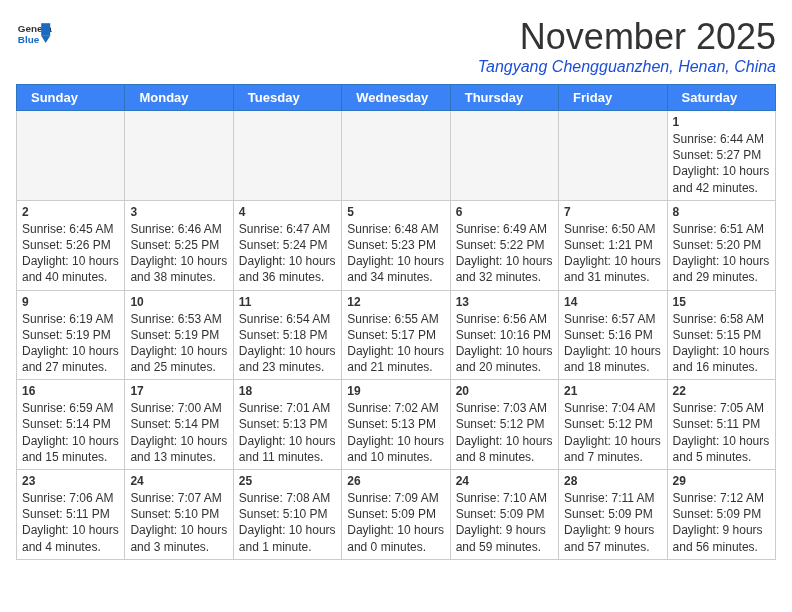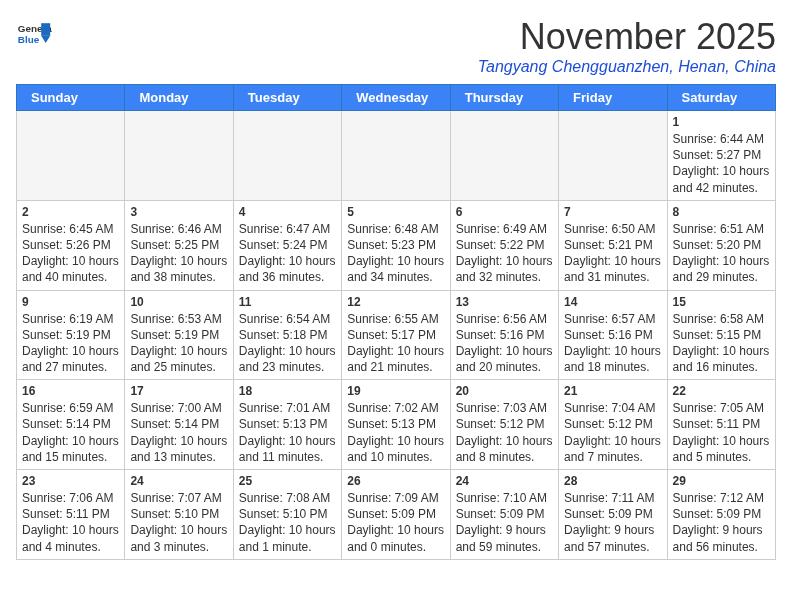--- a/index.html
+++ b/index.html
@@ -150,21 +150,21 @@
         </td>
         <td>
           <span class="day-num">6</span>
           <div class="day-info">Sunrise: 6:49 AM
 Sunset: 5:22 PM
 Daylight: 10 hours and 32 minutes.</div>
         </td>
         <td>
           <span class="day-num">7</span>
           <div class="day-info">Sunrise: 6:50 AM
-Sunset: 5:21 PM
+Sunset: 1:21 PM
 Daylight: 10 hours and 31 minutes.</div>
         </td>
         <td>
           <span class="day-num">8</span>
           <div class="day-info">Sunrise: 6:51 AM
 Sunset: 5:20 PM
 Daylight: 10 hours and 29 minutes.</div>
         </td>
       </tr>
       <tr>
@@ -188,21 +188,21 @@
         </td>
         <td>
           <span class="day-num">12</span>
           <div class="day-info">Sunrise: 6:55 AM
 Sunset: 5:17 PM
 Daylight: 10 hours and 21 minutes.</div>
         </td>
         <td>
           <span class="day-num">13</span>
           <div class="day-info">Sunrise: 6:56 AM
-Sunset: 5:16 PM
+Sunset: 10:16 PM
 Daylight: 10 hours and 20 minutes.</div>
         </td>
         <td>
           <span class="day-num">14</span>
           <div class="day-info">Sunrise: 6:57 AM
 Sunset: 5:16 PM
 Daylight: 10 hours and 18 minutes.</div>
         </td>
         <td>
           <span class="day-num">15</span>

